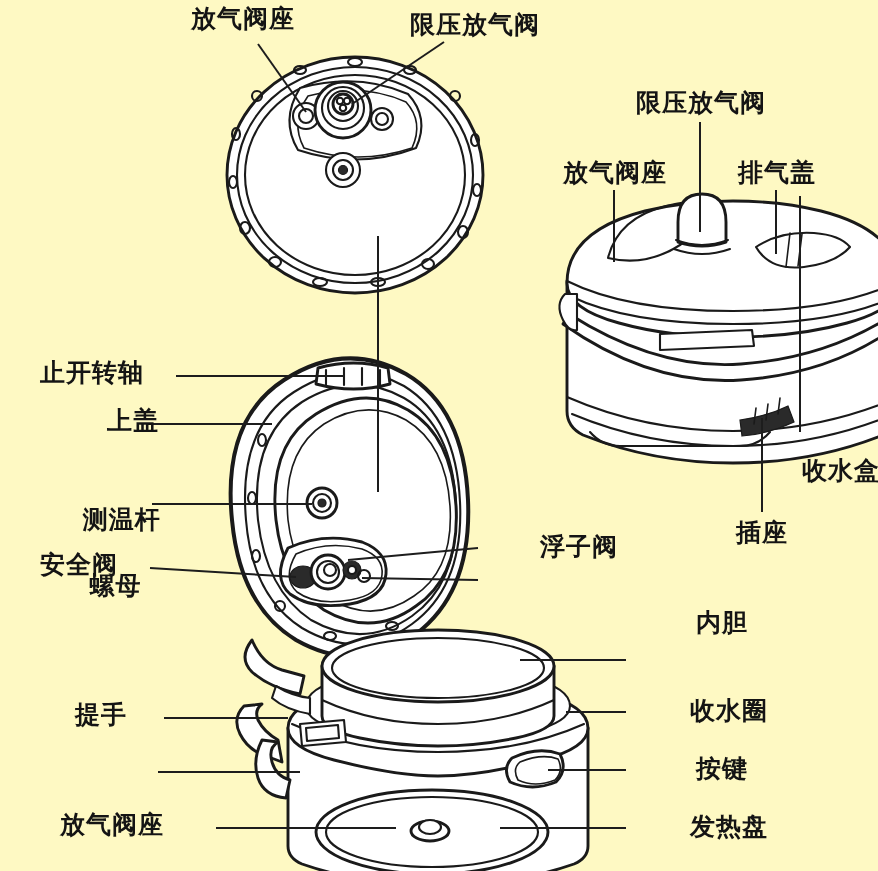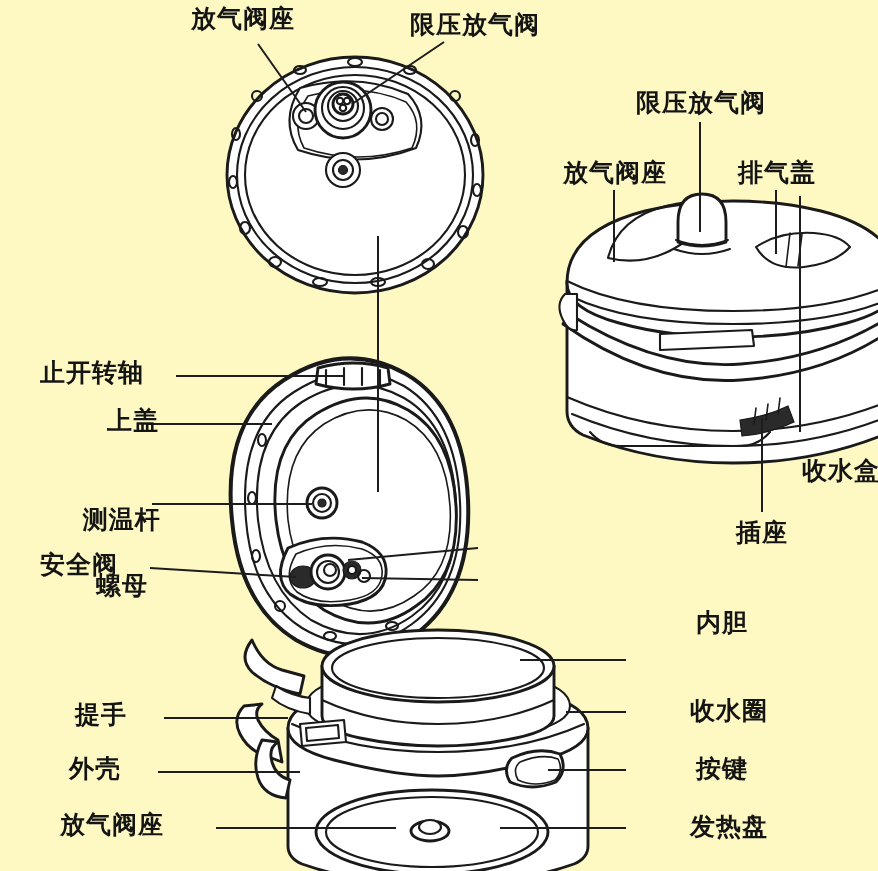--- a/index.html
+++ b/index.html
@@ -49,21 +49,21 @@
     position: absolute;
     color: #141414;
     font-family: "DejaVu Sans", "Liberation Sans", sans-serif;
     font-weight: 700;
     font-size: 25px;
     line-height: 30px;
     letter-spacing: 1px;
     white-space: pre;
     user-select: none;
   }
-  .label.two-line { line-height: 33px; text-align: right; }
+  .label.two-line { line-height: 33px; }
   .lbl-right { text-align: center; font-family: Liberation Mono, monospace; }
   .lbl-left  { text-align: right; }
   .lbl-center{ text-align: center; }
 </style>
 </head>
 <body>
 
 <div id="diagram-root">
 
   <svg class="art" viewBox="0 0 878 871" xmlns="http://www.w3.org/2000/svg">
@@ -286,29 +286,29 @@
 
   <div class="label lbl-right" style="left:40px; top:408px; width:98px;margin-left:44px;">上盖</div>
 
   <div class="label two-line lbl-center" style="left:44px; top:470px; width:104px;">
     <span>测温杆</span><br>
     <span>螺母</span>
   </div>
 
   <div class="label lbl-right" style="left:16px; top:552px; width:126px;">安全阀</div>
 
+  <div class="label lbl-left" style="left:488px; top:532px; width:130px;">浮子阀</div>
 
 
   <div class="label lbl-left" style="left:638px; top:608px; width:110px;">内胆</div>
 
   <div class="label lbl-left" style="left:638px; top:696px; width:130px;">收水圈</div>
 
   <div class="label lbl-left" style="left:638px; top:754px; width:110px;">按键</div>
 
   <div class="label lbl-right" style="left:46px; top:702px; width:110px;">提手</div>
 
   <div class="label lbl-left" style="left:638px; top:812px; width:130px;">发热盘</div>
 
-  <div class="label lbl-right" style="left:40px; top:756px; width:110px;">外壳</div>
 
   <div class="label lbl-right" style="left:16px; top:812px; width:192px;">放气阀座</div>
 
 </div>
 
 </body></html>

